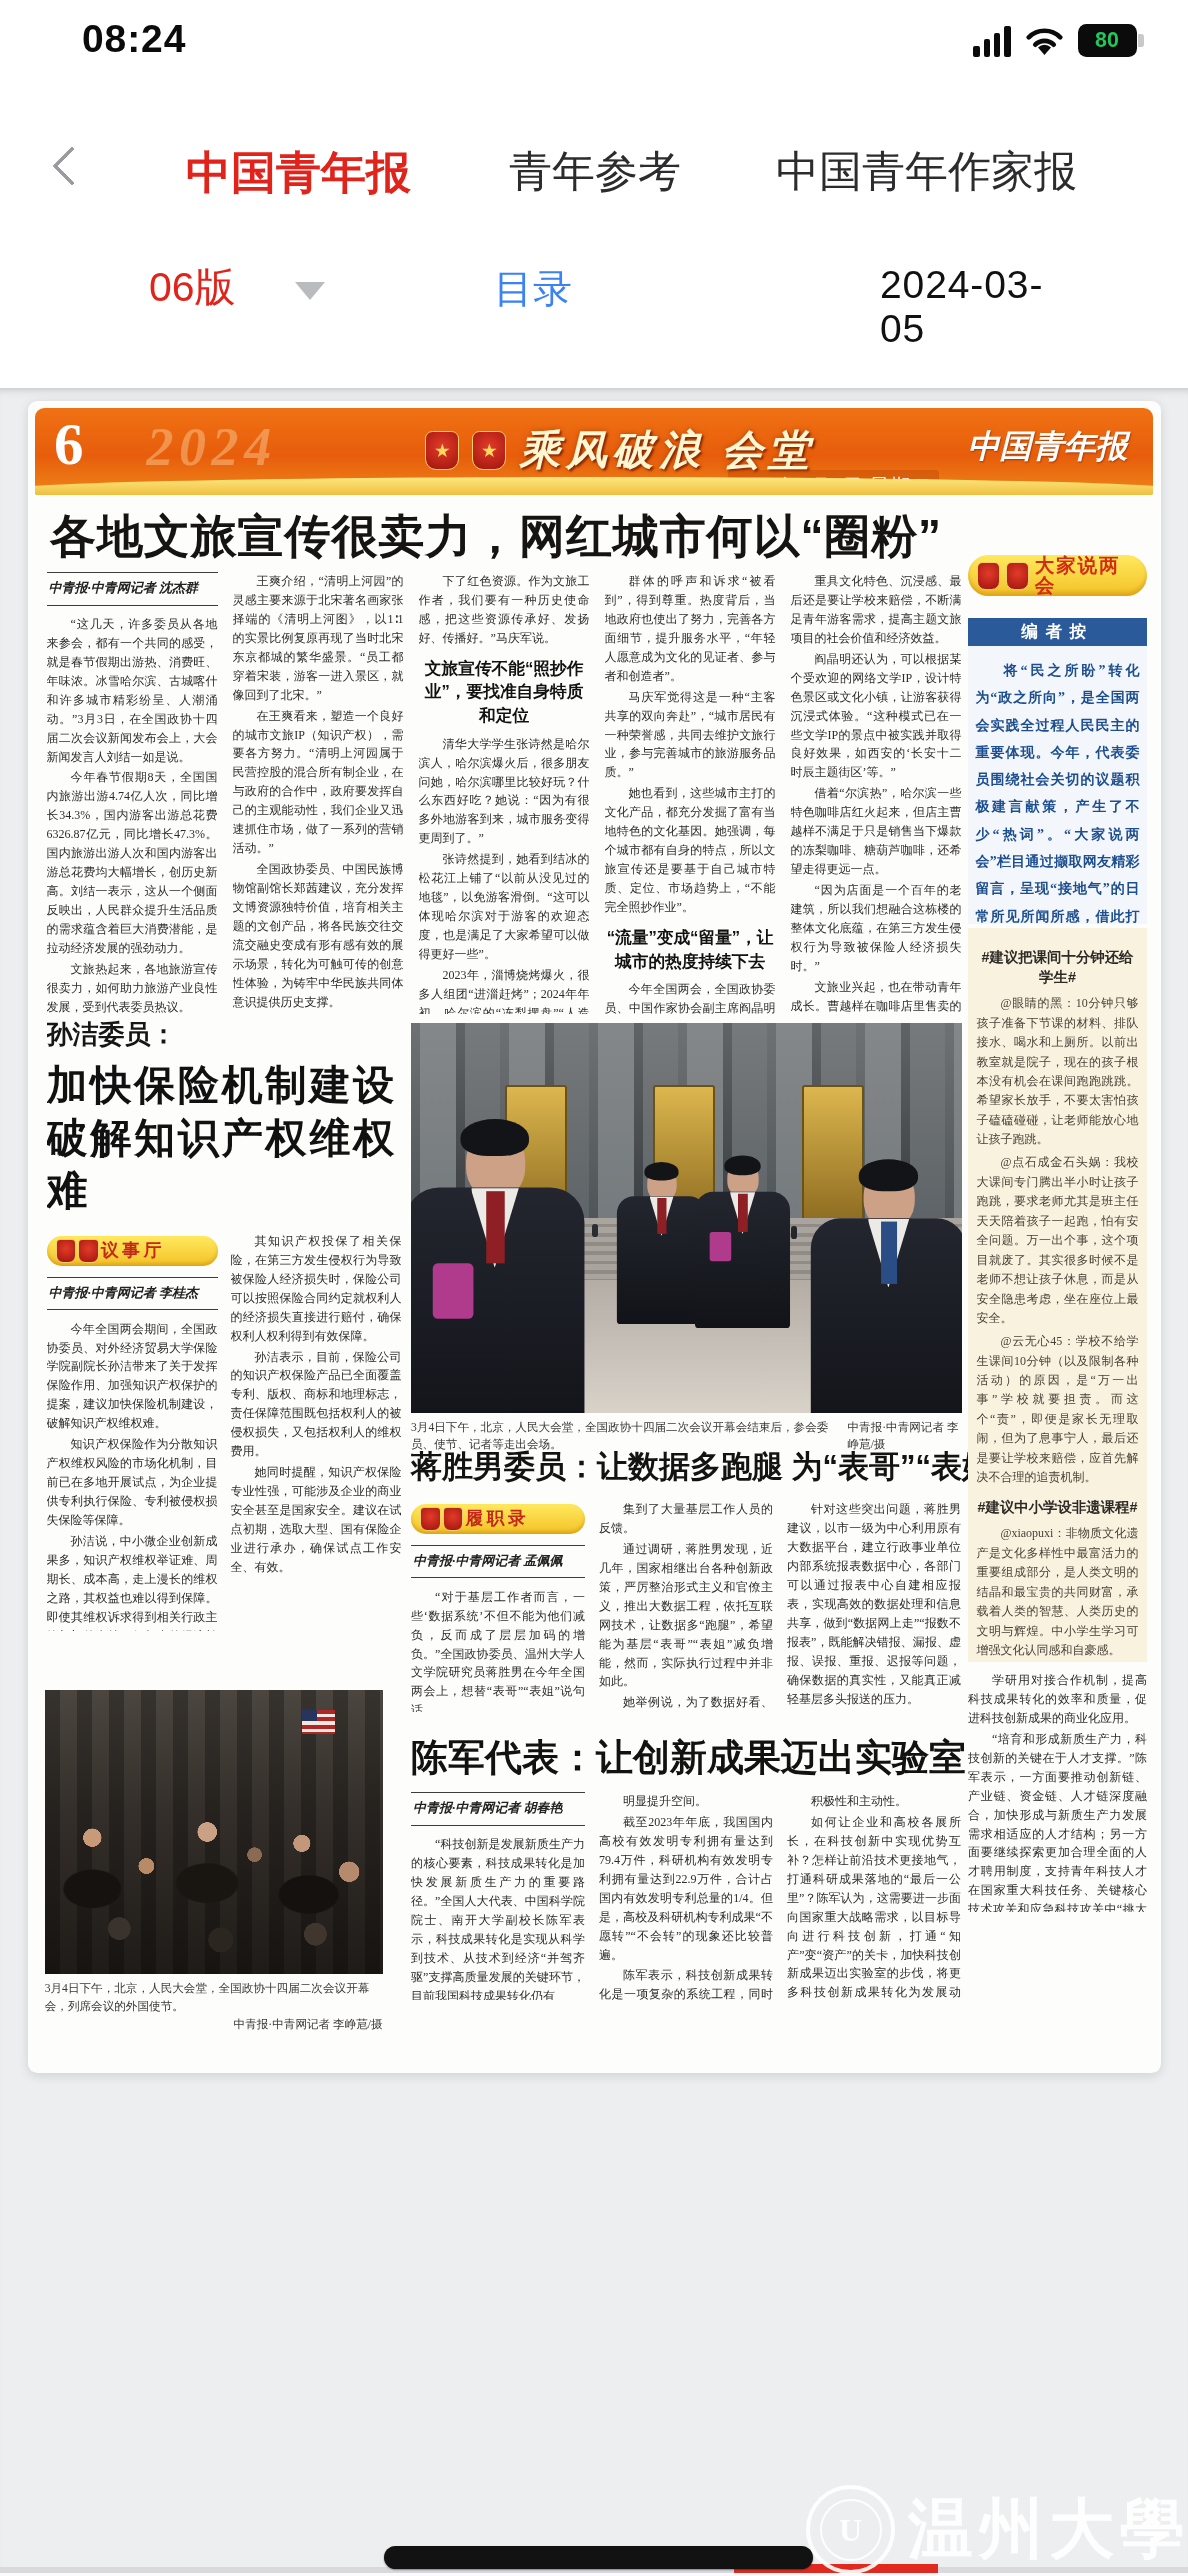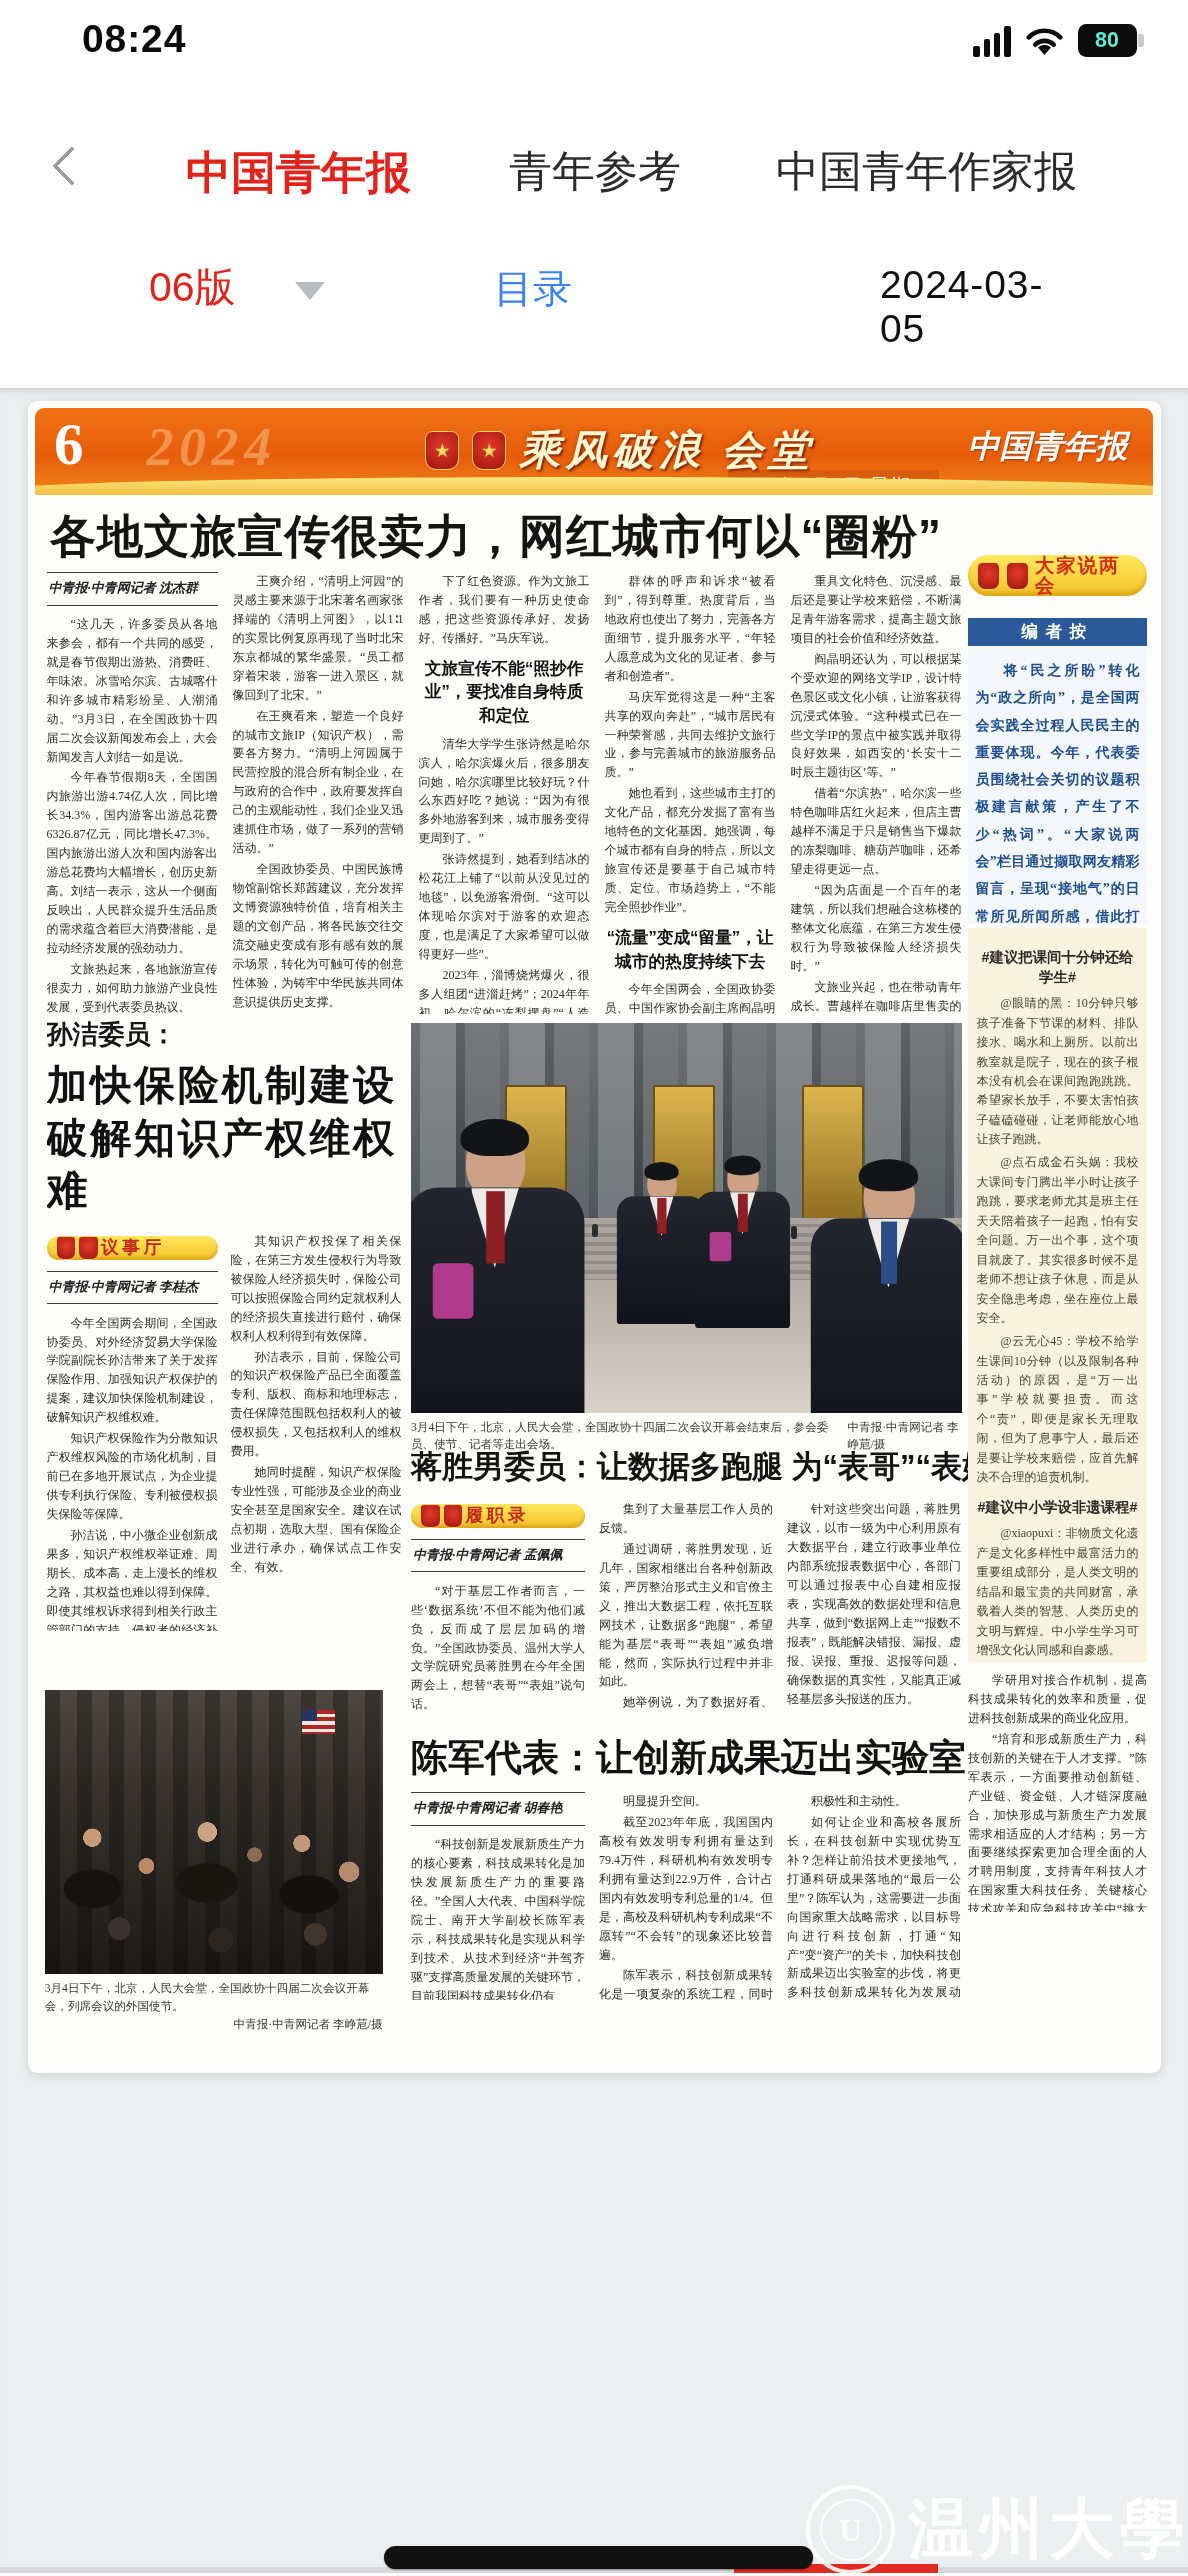--- a/index.html
+++ b/index.html
@@ -8,21 +8,21 @@
 
   
   .statusbar{position:absolute;top:0;left:0;width:1189px;height:84px;background:#fff;z-index:30;}
   .sb-time{position:absolute;left:82px;top:16.7px;font-size:39px;font-weight:700;color:#0b0b0b;letter-spacing:0.9px;}
   .sb-icons{position:absolute;right:45px;top:24px;display:flex;align-items:center;gap:15px;}
   .cell{display:flex;align-items:flex-end;gap:3.7px;height:32px;}
   .cell i{display:block;width:6.5px;background:#0b0b0b;border-radius:1.9px;}
   .cell i:nth-child(1){height:11px}.cell i:nth-child(2){height:17.6px}
   .cell i:nth-child(3){height:24px}.cell i:nth-child(4){height:31px}
   .batt{display:flex;align-items:center;}
-  .batt-body{width:59px;height:33px;background:#0b0b0b;border-radius:8.4px;color:#5eead4;
+  .batt-body{width:59px;height:33px;background:#0b0b0b;border-radius:8.4px;color:#22c55e;
              font-size:21.4px;font-weight:700;display:flex;align-items:center;justify-content:center;}
   .batt-tip{width:5.6px;height:13px;background:#c9c9cc;border-radius:0 2.8px 2.8px 0;margin-left:1.9px;}
 
   .tabbar{position:absolute;top:130px;left:0;width:1189px;height:85px;background:#fff;z-index:30;}
   .back-chev{position:absolute;left:58px;top:22px;width:24px;height:24px;border-left:4.6px solid #9a9aa0;
              border-bottom:4.6px solid #9a9aa0;transform:rotate(45deg);border-radius:1.9px;}
   .tab{position:absolute;top:13px;font-size:43px;color:#2c2c2e;white-space:nowrap;}
   .tab.active{color:#e1241b;font-weight:700;font-size:45px;}
   .tab1{left:186px}.tab2{left:509px}.tab3{left:776px}
 
@@ -69,21 +69,21 @@
   .sh{font:bold 16.7px/1.4 "Liberation Sans",sans-serif;color:#121212;text-align:center;margin:9.3px 1.9px 7.4px;}
   .byline-box{border-top:1.9px solid #3c3c3c;border-bottom:1.9px solid #3c3c3c;padding:7.4px 1.9px;margin:0 0 9.3px;
           font:italic bold 13px/1.3 "Liberation Serif",serif;color:#222;}
 
   
   .ins{position:absolute;left:18.6px;top:618px;width:355px;height:667px;overflow:hidden;}
   .ins-kicker{font:bold 26px/1.2 "Liberation Sans",sans-serif;color:#161616;margin:0 0 9.3px;}
   .ins-h{font:900 41px/1.28 "Liberation Sans",sans-serif;color:#121111;letter-spacing:2.8px;margin:0 0 15px;}
   .ins-cols{display:flex;gap:13px;height:399px;overflow:hidden;}
   .ins-cols .icol{width:171px;flex:0 0 171px;overflow:hidden;}
-  .tagbar{height:24px;border-radius:15px;background:linear-gradient(180deg,#ffe95e,#f3c227);
+  .tagbar{height:30px;border-radius:15px;background:linear-gradient(180deg,#ffe95e,#f3c227);
           display:flex;align-items:center;gap:2px;padding:0 9.3px;margin:3.7px 0 11px;box-shadow:inset 0 -2.8px 3.7px rgba(190,120,0,.4);}
   .tagbar .memb{width:18.6px;height:22px;border-radius:4.6px 4.6px 7.4px 7.4px;border:0.9px solid #f2cf6d;
           background:radial-gradient(circle at 50% 40%,#e23b2a,#9f140c);}
   .tagbar .tlabel{font:bold 17.6px/1 "Liberation Sans",sans-serif;color:#c5271a;letter-spacing:3.7px;}
 
   
   .photo-main{position:absolute;left:383px;top:622px;width:551px;height:390px;overflow:hidden;background:#8f9496;}
   .pm-facade{position:absolute;left:0;top:0;right:0;height:55%;
      background:repeating-linear-gradient(90deg,#4d5357 0 9.3px,#767c80 9.3px 45px,#353a3e 45px 54px,#5d6367 54px 89px);}
   .pm-facade:after{content:"";position:absolute;inset:0;background:linear-gradient(180deg,rgba(150,150,150,.45),rgba(70,70,70,.05));}

